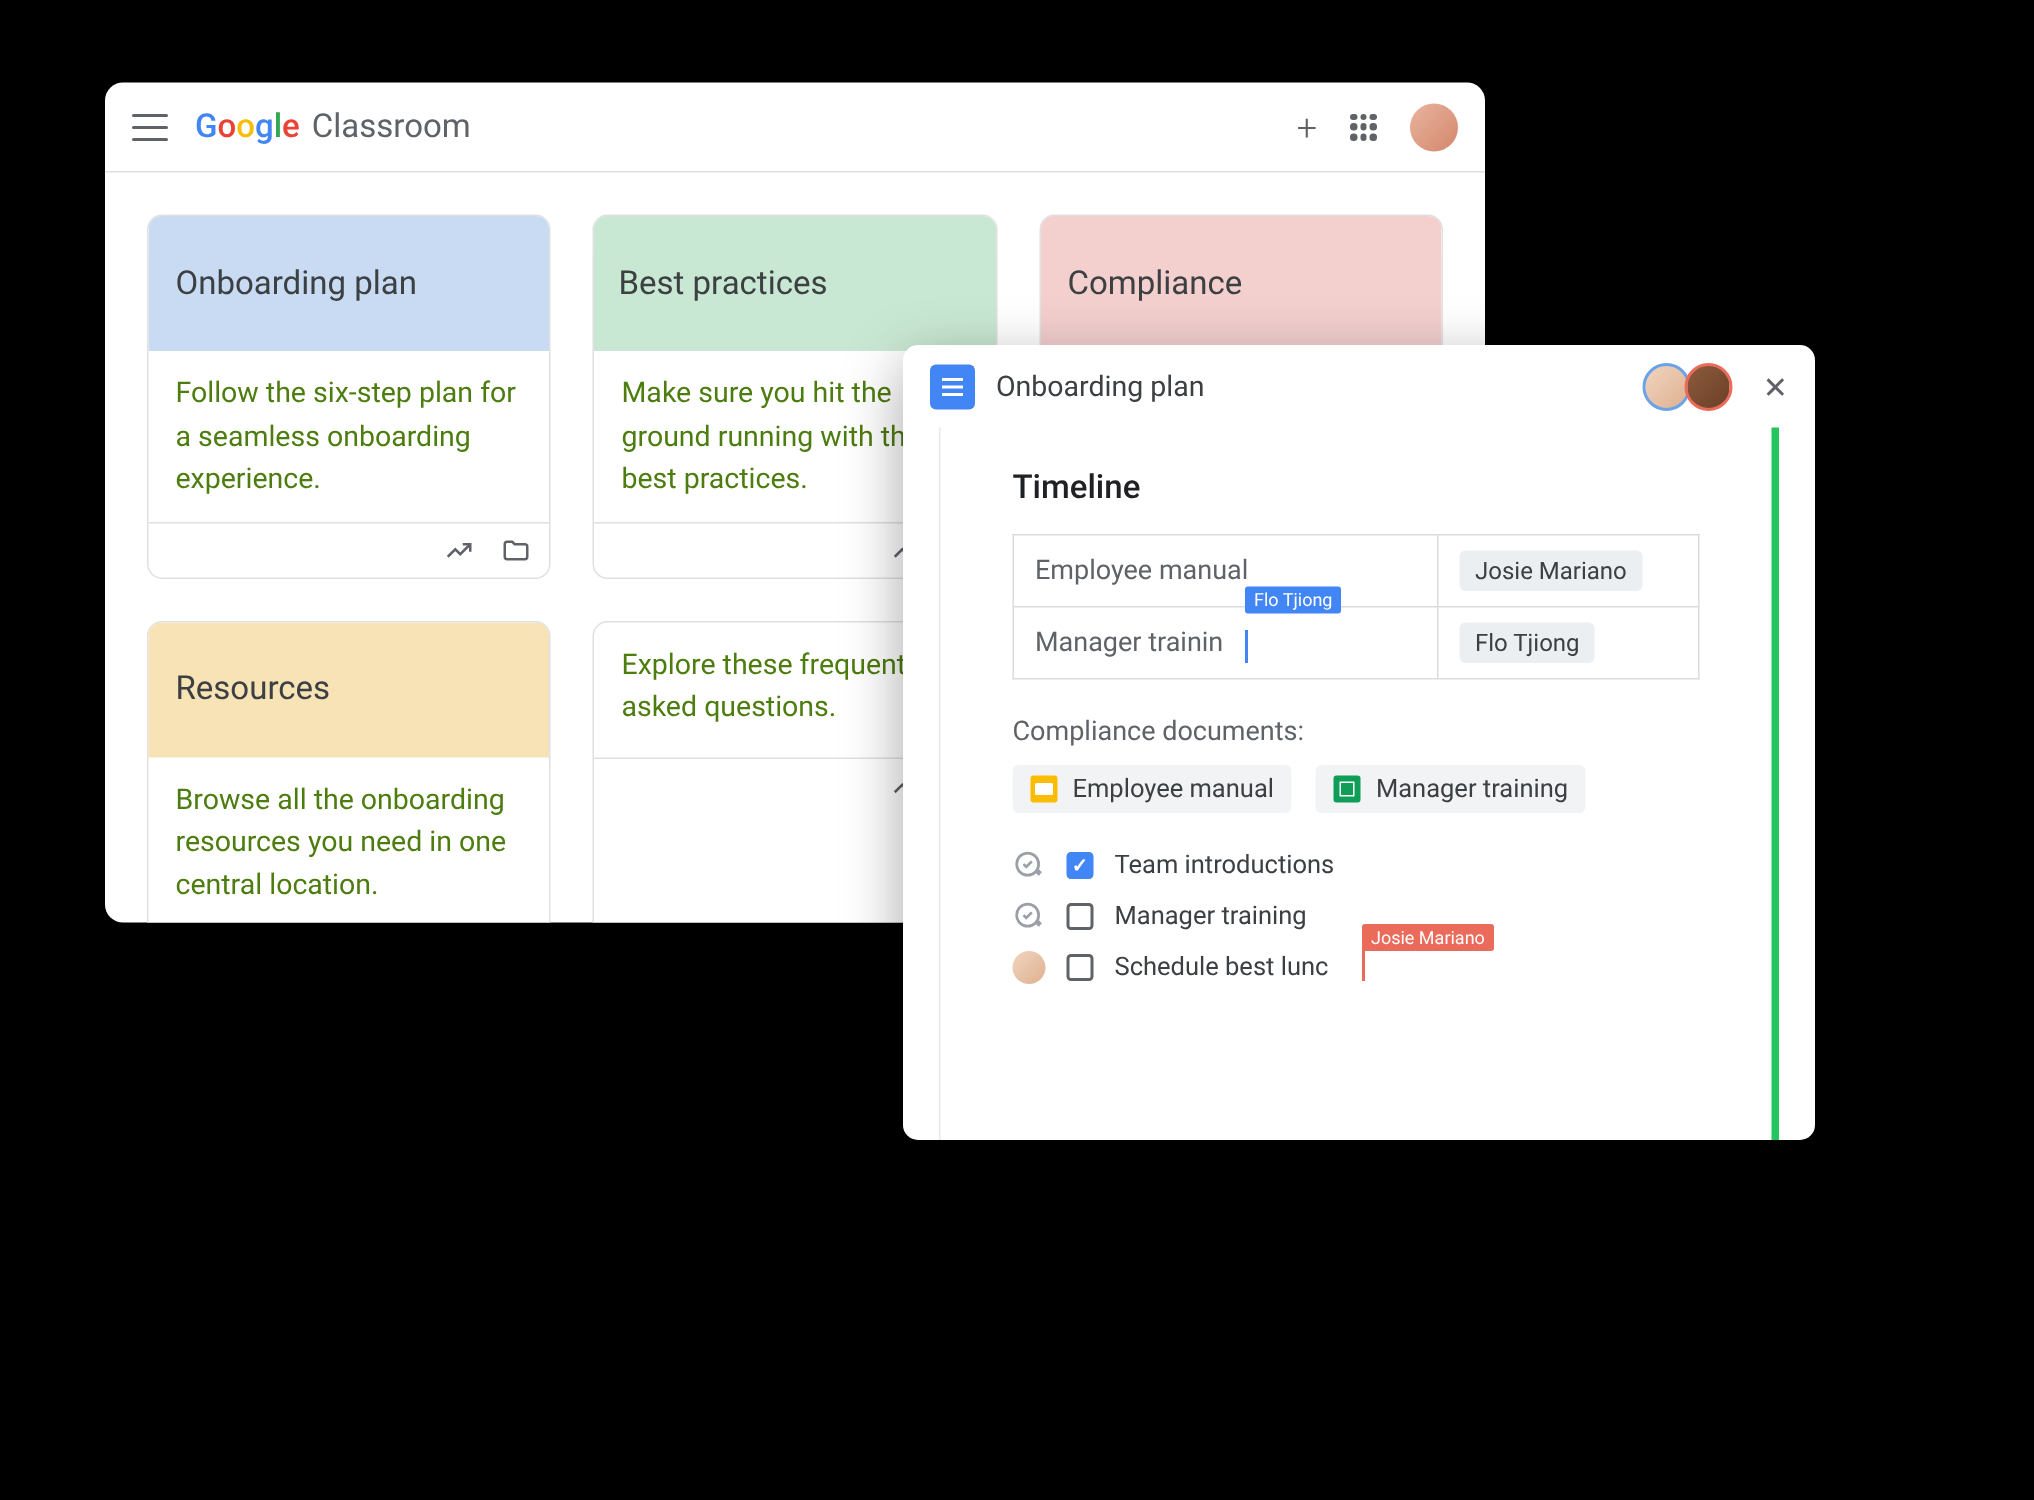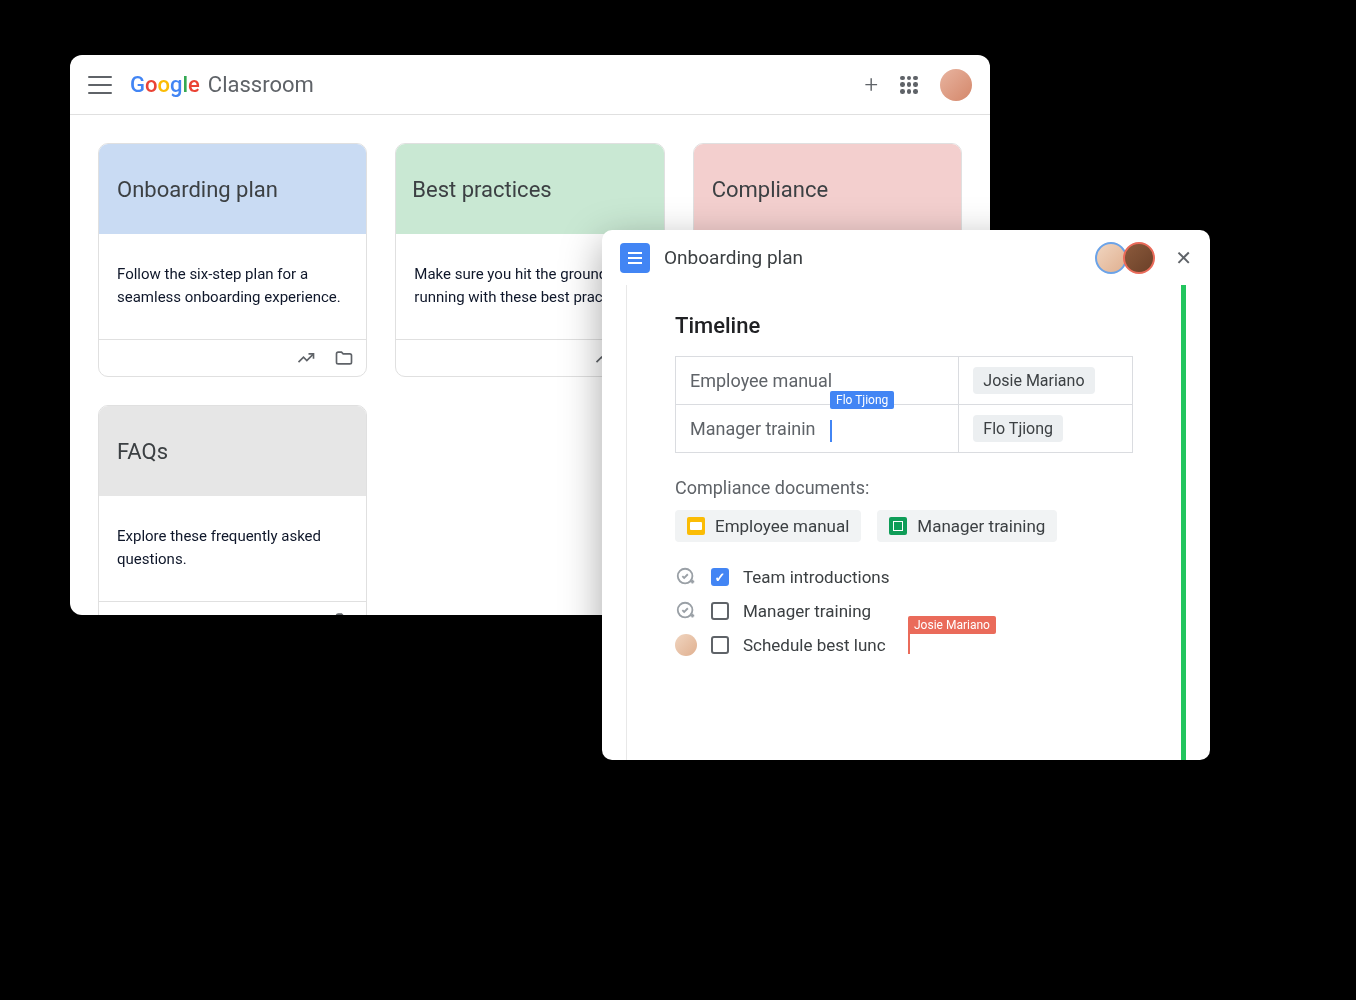--- a/index.html
+++ b/index.html
@@ -33,21 +33,21 @@
     .cw-header-right { margin-left: auto; display: flex; align-items: center; gap: 22px; }
     .plus-icon { color: #5f6368; font-size: 24px; font-weight: 300; cursor: pointer; }
     .apps-grid { width: 18px; height: 18px; display: grid; grid-template-columns: repeat(3,1fr); gap: 2px; cursor: pointer; }
     .apps-grid span { background: #5f6368; border-radius: 50%; }
     .avatar { width: 32px; height: 32px; border-radius: 50%; background: linear-gradient(135deg,#e8b4a0,#d4876a); cursor: pointer; }
     
     .cw-body { padding: 28px; display: grid; grid-template-columns: repeat(3, 1fr); gap: 28px; }
     
     .card { border: 1px solid #e0e0e0; border-radius: 10px; overflow: hidden; display: flex; flex-direction: column; background: #fff; }
     .card-header { padding: 22px 18px; font-size: 22px; font-weight: 400; color: #3c4043; min-height: 90px; display: flex; align-items: center; }
-    .card-desc { padding: 14px 18px; font-size: 15px; color: #0f172a; line-height: 1.5; min-height: 90px; margin-top: 15px; }
+    .card-desc { padding: 14px 18px; font-size: 19px; color: #4d7c0f; line-height: 1.5; min-height: 90px; }
     .card-footer { border-top: 1px solid #e0e0e0; padding: 8px 12px; display: flex; justify-content: flex-end; gap: 18px; }
     .card-footer svg { width: 20px; height: 20px; stroke: #5f6368; fill: none; stroke-width: 2; cursor: pointer; }
     
     .c-blue   { background: #c9dbf3; }
     .c-green  { background: #c9e8d3; padding-left: 16px; }
     .c-pink   { background: #f3cfce; }
     .c-yellow { background: #f7e3b5; }
     .c-gray   { background: #e6e6e6; }
     
     .docs-window {
@@ -155,21 +155,33 @@
       <svg viewBox="0 0 24 24">
             <path d="M3 7a2 2 0 0 1 2-2h4l2 2h8a2 2 0 0 1 2 2v8a2 2 0 0 1-2 2H5a2 2 0 0 1-2-2V7z"></path>
           </svg>
     </div>
   </div>
       <div class="card">
     <div class="card-header c-pink">Compliance</div>
 
   </div>
       <div class="card">
-    <div class="card-header c-gray">FAQs</div>
+    <div class="card-header c-yellow">Resources</div>
+    <div class="card-desc">Browse all the onboarding resources you need in one central location.</div>
+    <div class="card-footer">
+      <svg viewBox="0 0 24 24">
+            <polyline points="3 17 9 11 13 15 21 7"></polyline>
+            <polyline points="15 7 21 7 21 13"></polyline>
+          </svg>
+      <svg viewBox="0 0 24 24">
+            <path d="M3 7a2 2 0 0 1 2-2h4l2 2h8a2 2 0 0 1 2 2v8a2 2 0 0 1-2 2H5a2 2 0 0 1-2-2V7z"></path>
+          </svg>
+    </div>
+  </div>
+      <div class="card">
     <div class="card-desc">Explore these frequently asked questions.</div>
     <div class="card-footer">
       <svg viewBox="0 0 24 24">
             <polyline points="3 17 9 11 13 15 21 7"></polyline>
             <polyline points="15 7 21 7 21 13"></polyline>
           </svg>
       <svg viewBox="0 0 24 24">
             <path d="M3 7a2 2 0 0 1 2-2h4l2 2h8a2 2 0 0 1 2 2v8a2 2 0 0 1-2 2H5a2 2 0 0 1-2-2V7z"></path>
           </svg>
     </div>

